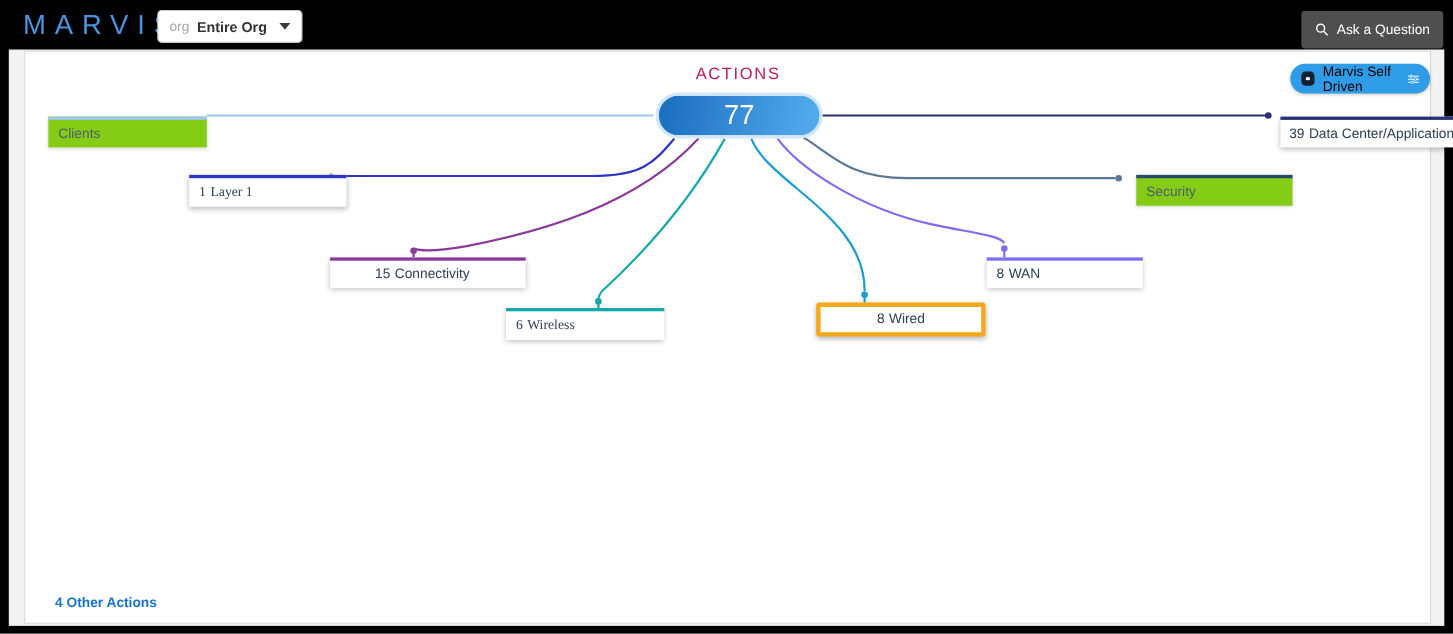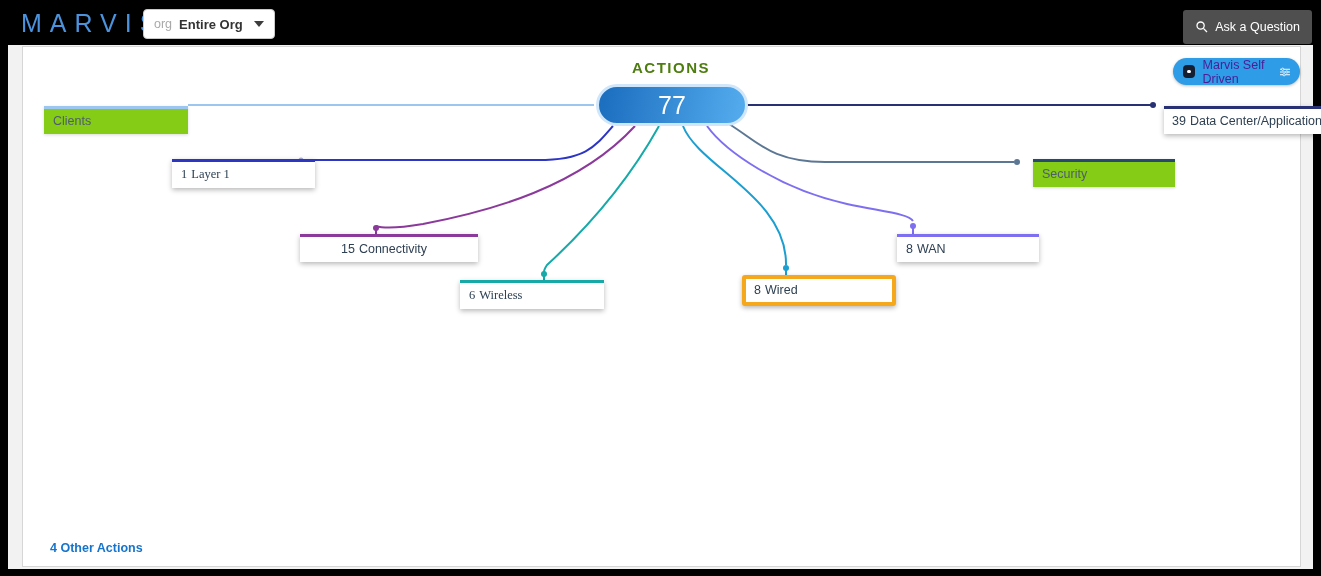--- a/index.html
+++ b/index.html
@@ -26,47 +26,47 @@
     position:absolute;right:9px;top:10px;height:26px;background:#4f4f4f;
     border-radius:3px;color:#fff;font-size:12.5px;display:flex;align-items:center;
     gap:6px;padding:4px 12px;cursor:pointer;
   }
   
   .workspace{position:absolute;left:8px;right:8px;top:45px;bottom:7px;background:#f2f2f2;}
   .panel{position:absolute;left:14px;right:12px;top:1px;bottom:2px;background:#fff;border:1px solid #d6d6d6;}
   .connectors{position:absolute;left:0;top:0;pointer-events:none;}
   .actions-title{
     position:absolute;left:548px;top:12px;width:200px;text-align:center;
-    font-size:15px;font-weight:700;letter-spacing:1.5px;color:#4d7c0f;
+    font-size:15px;font-weight:400;letter-spacing:1.5px;color:#be185d;
   }
   .total-node{
     position:absolute;left:573px;top:37px;width:146px;height:36px;border-radius:22px;
     background:linear-gradient(100deg,#1d6fc0 5%,#52aaec 95%);
     border:3px solid #cfe6fb;color:#fff;font-size:25px;font-weight:400;
     display:flex;align-items:center;justify-content:center;cursor:pointer;
   }
   .self-driven{
     position:absolute;left:1150px;top:11px;height:27px;background:#2f9ce8;
     border-radius:14px;display:flex;align-items:center;gap:8px;padding:0 10px;
-    color:#4c1d95;font-size:12.5px;cursor:pointer;box-shadow:0 1px 3px rgba(0,0,0,.25);
+    color:#000000;font-size:12.5px;cursor:pointer;box-shadow:0 1px 3px rgba(0,0,0,.25);
   }
   .robot-icon{
     width:17px;height:13px;background:#141f33;border-radius:4px;position:relative;
   }
   .robot-icon::before,.robot-icon::after{
     content:"";position:absolute;top:5px;width:3px;height:3px;border-radius:50%;background:#fff;
   }
   .robot-icon::before{left:4px;} .robot-icon::after{right:4px;}
   .branch-box{
     position:absolute;background:#fff;border-top:3px solid #999;
     box-shadow:0 2px 5px rgba(0,0,0,.28);padding:5px 9px 6px;
     font-size:12.5px;color:#2e4053;cursor:pointer;white-space:nowrap;
   }
   .branch-box.empty{background:#84cc16;box-shadow:0 1px 3px rgba(0,0,0,.15);color:#4e5e6c;cursor:default;}
-  .branch-box.selected{border:4px solid #f5a81c;border-radius:3px;padding:4px 8px 5px;}
+  .branch-box.selected{border:4px solid #f5a81c;border-radius:3px;padding:4px 8px 5px;text-align:center;}
   .b-count{font-weight:400;margin-right:4px;}
   .b-count:empty{margin-right:0;}
   .box-clients     {left:21px;  top:59px;  width:126px;}
   .box-layer1      {left:149px; top:112px; width:125px;font-family:Liberation Serif, serif;}
   .box-connectivity{left:277px; top:187px; width:128px;padding-left:41px;}
   .box-wireless    {left:437px; top:233px; width:126px;font-family:Liberation Serif, serif;}
   .box-wired       {left:719px; top:228px; width:130px;}
   .box-wan         {left:874px; top:187px; width:124px;}
   .box-security    {left:1010px;top:112px; width:124px;}
   .box-datacenter  {left:1141px;top:59px;  width:141px;padding-left:8px;padding-right:8px;}

